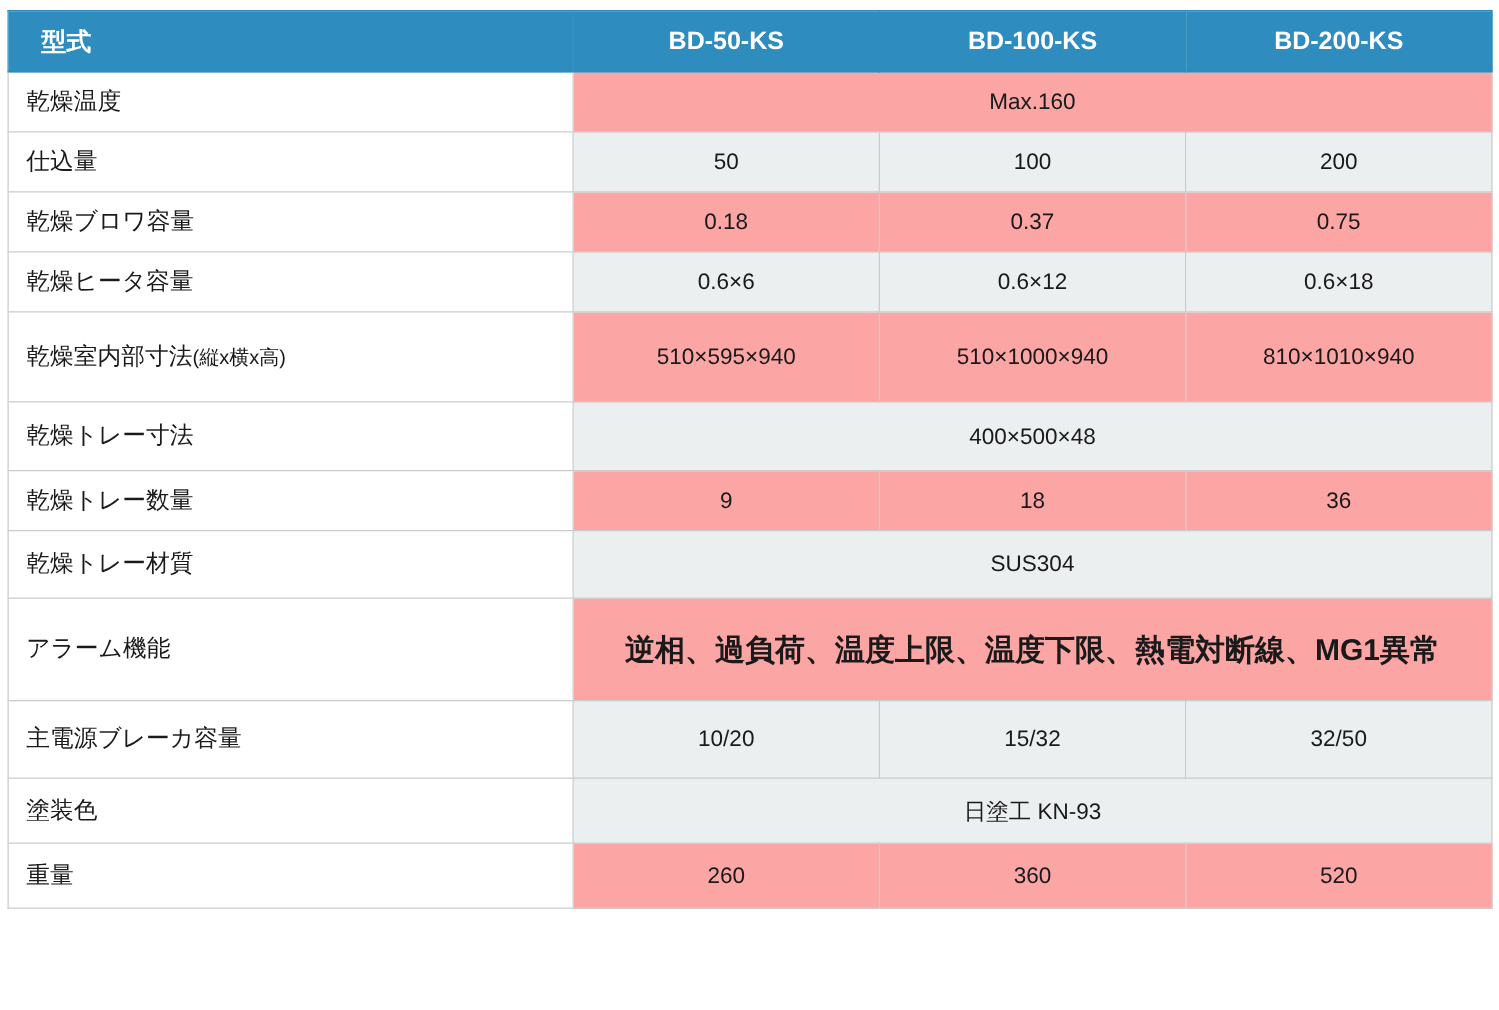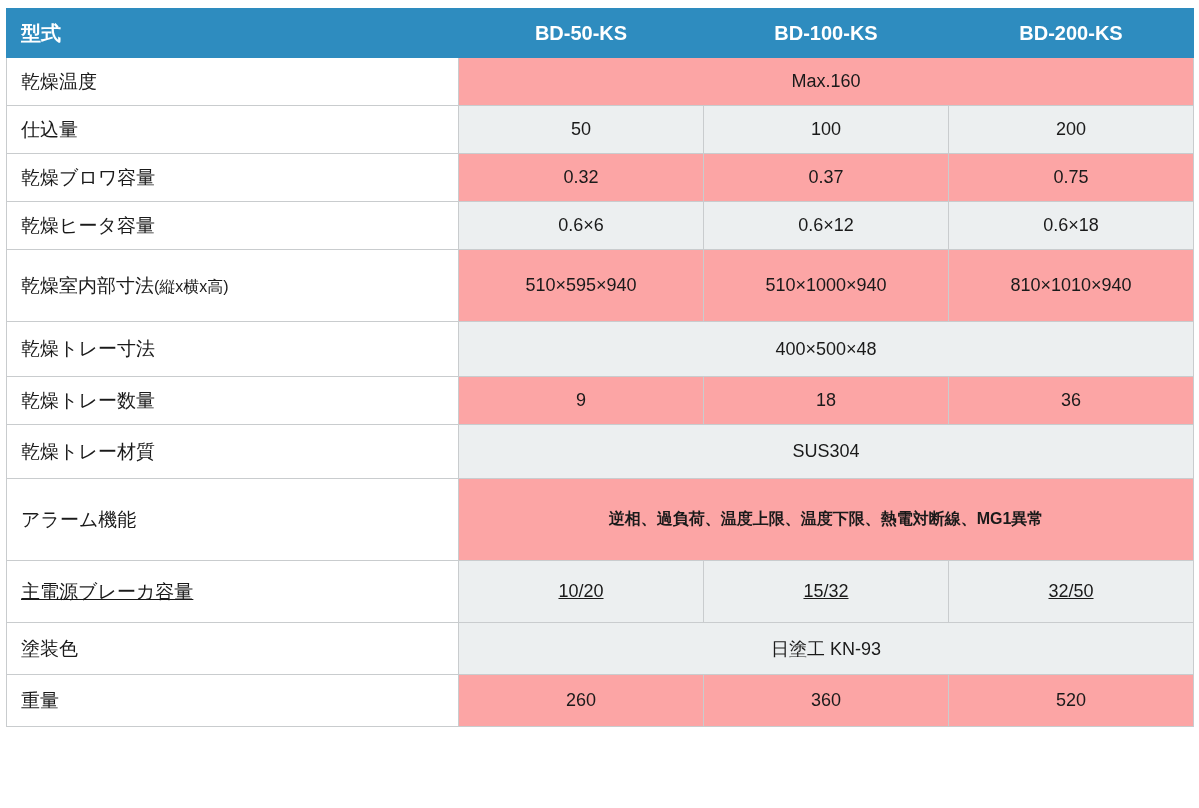--- a/index.html
+++ b/index.html
@@ -38,54 +38,54 @@
   thead th {
     background: #2e8cbf;
     color: #ffffff;
     font-size: 20px;
     font-weight: bold;
     height: 48px;
     border-color: #2e8cbf;
   }
   thead th.head-label {
     text-align: left;
-    padding-left: 14px;
+    padding-left: 26px;
   }
   thead th.head-model {
     text-align: center;
   }
   td.label {
     text-align: left;
     padding-left: 14px;
     font-size: 19px;
     background: #ffffff;
     line-height: 1.35;
   }
   td.label .sub {
     font-size: 16px;
   }
   td.val {
     text-align: center;
     font-size: 18px;
   }
   td.val.bg-gray { background: #eceff0; }
   td.val.bg-white { background: #fca5a5; }
-  td.val.bold { font-weight: bold; font-size: 16px; }
+  td.val.bold { font-weight: bold; font-size: 24px; }
 
   tr.r-h { height: 48px; }
   tr.r-1 { height: 48px; }
   tr.r-2 { height: 48px; }
   tr.r-3 { height: 48px; padding-left: 36px; }
   tr.r-4 { height: 48px; }
   tr.r-5 { height: 72px; }
   tr.r-6 { height: 55px; }
   tr.r-7 { height: 48px; }
   tr.r-8 { height: 54px; }
   tr.r-9 { height: 82px; }
-  tr.r-10 { height: 62px; text-decoration: underline; }
+  tr.r-10 { height: 62px; }
   tr.r-11 { height: 52px; }
   tr.r-12 { height: 52px; padding-left: 24px; }
   tr.r-13 { height: 52px; }
 </style>
 </head>
 <body>
 
 <div class="spec-table-wrap">
   <table class="spec-table">
     <colgroup>
@@ -111,21 +111,21 @@
 
       <tr class="r-2">
         <td class="label">仕込量</td>
         <td class="val bg-gray">50</td>
         <td class="val bg-gray">100</td>
         <td class="val bg-gray">200</td>
       </tr>
 
       <tr class="r-3">
         <td class="label">乾燥ブロワ容量</td>
-        <td class="val bg-white">0.32</td>
+        <td class="val bg-white">0.18</td>
         <td class="val bg-white">0.37</td>
         <td class="val bg-white">0.75</td>
       </tr>
 
       <tr class="r-4">
         <td class="label">乾燥ヒータ容量</td>
         <td class="val bg-gray">0.6×6</td>
         <td class="val bg-gray">0.6×12</td>
         <td class="val bg-gray">0.6×18</td>
       </tr>

